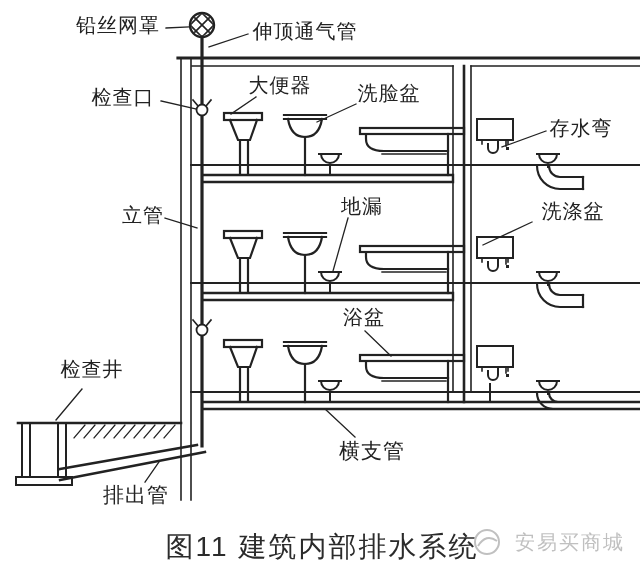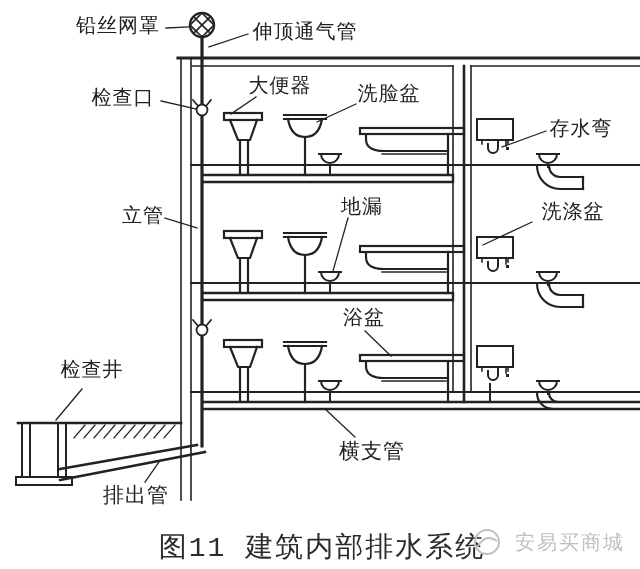--- a/index.html
+++ b/index.html
@@ -2,21 +2,21 @@
 <html style="--ink: #222222; --background: #ffffff; --caption: #2b2b2b; --watermark: #c0c0c0;"><head>
 <meta charset="utf-8">
 <style>
   :root{
     --ink:#222222; --background:#ffffff; --caption:#2b2b2b; --watermark:#c0c0c0;
   }
   html,body{margin:0;padding:0;background:#fff;}
   .stage{
     width:640px;height:569px;background:var(--background);
     position:relative;overflow:hidden;
-    font-family:Liberation Mono, monospace;
+    font-family:Liberation Sans, sans-serif;
   }
   svg{display:block;}
   .ln{stroke:var(--ink);fill:none;stroke-linecap:square;}
   .w12{stroke-width:1.2px;} .w13{stroke-width:1.3px;} .w14{stroke-width:1.4px;}
   .w16{stroke-width:1.6px;} .w18{stroke-width:1.8px;} .w20{stroke-width:2px;}
   .w22{stroke-width:2.2px;} .w24{stroke-width:2.4px;} .w26{stroke-width:2.6px;}
   .w32{stroke-width:3.2px;}
   .lbl{fill:var(--ink);font-size:20px;letter-spacing:1px;}
   .lbl-lg{fill:var(--ink);font-size:21px;letter-spacing:1px;}
   .caption-text{fill:var(--caption);font-size:28px;letter-spacing:2px;}

